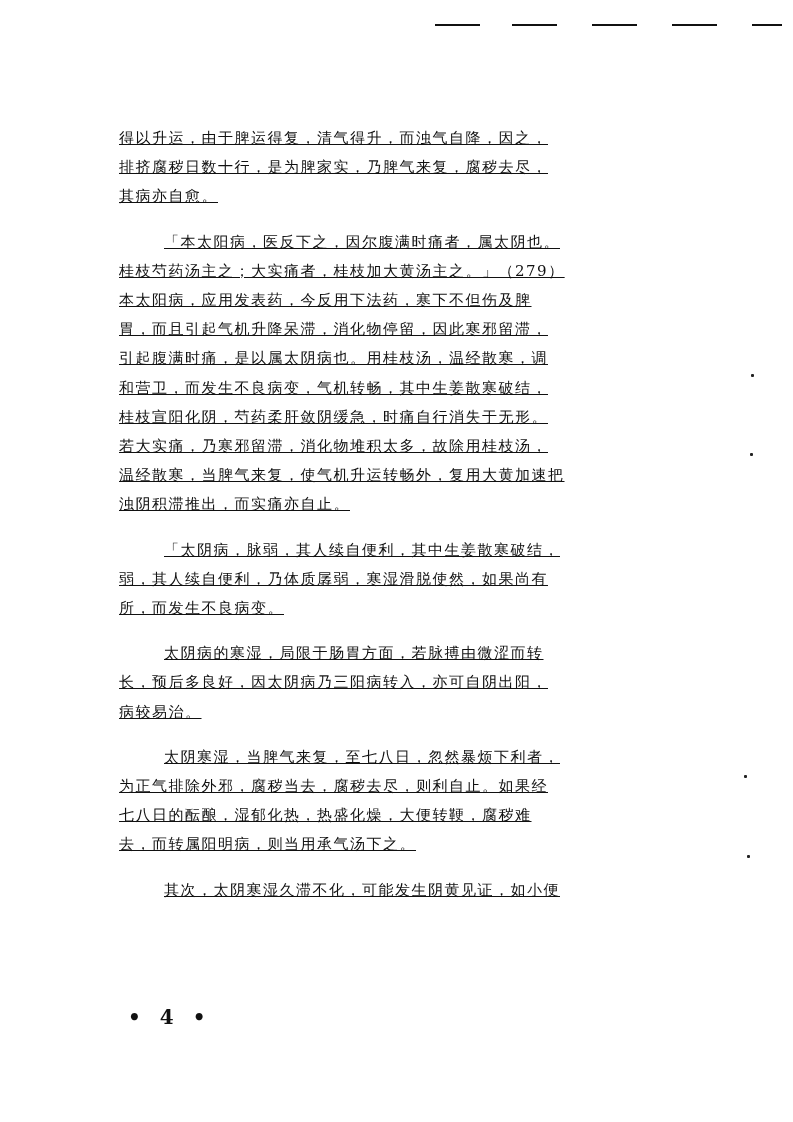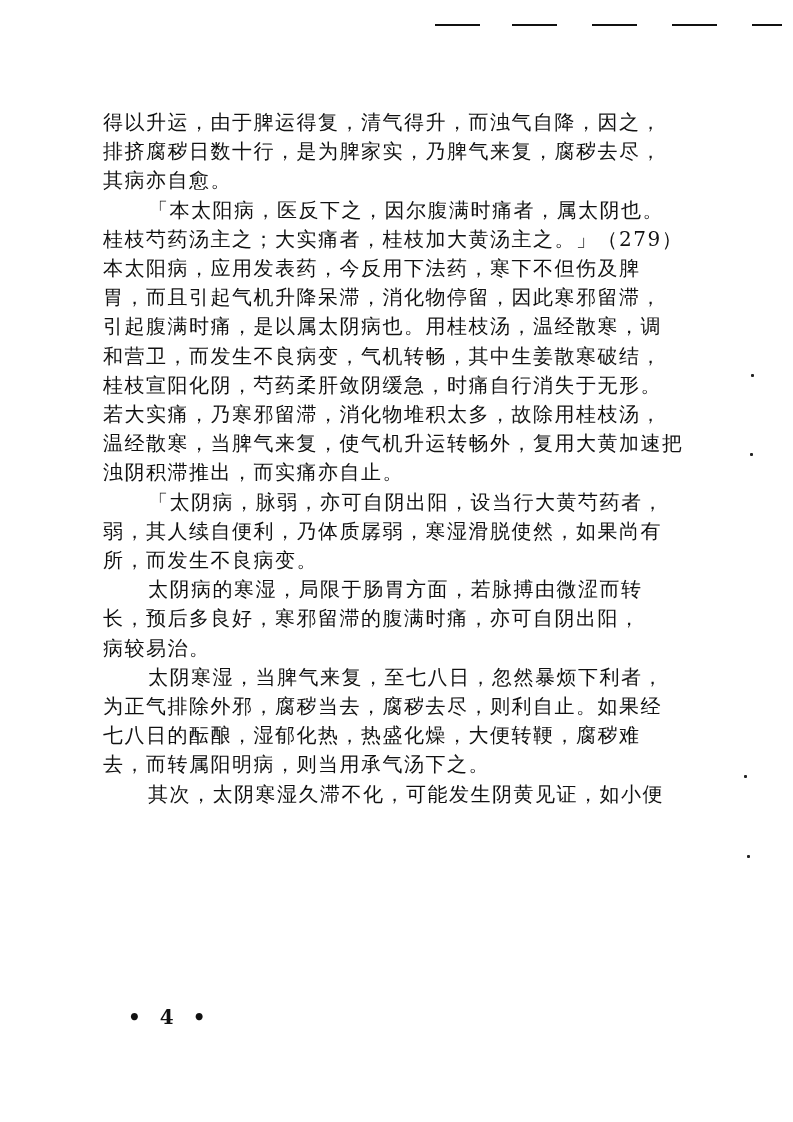--- a/index.html
+++ b/index.html
@@ -5,22 +5,22 @@
     html, body { margin: 0; padding: 0; background: #ffffff; }
     body {
       width: 793px; height: 1122px; position: relative; overflow: hidden;
       font-family: "DejaVu Serif", "Liberation Serif", serif; color: #111111;
     }
     .rule { position: absolute; top: 24px; height: 2px; background: #111; }
     .page-text {
       position: absolute; left: 103px; top: 108px; width: 572px;
     }
     .para {
-      margin: 0; font-size: 20px; line-height: 29.2px;
-      letter-spacing: 1.5px; text-align: justify;
+      margin: 16px; font-size: 15px; line-height: 29.2px;
+      letter-spacing: 1.5px; text-align: justify; text-decoration: underline;
     }
     .line { display: block; white-space: nowrap; }
     .page-num {
       position: absolute; left: 128px; top: 1005px;
       font-size: 20px; font-weight: bold; letter-spacing: 6px;
     }
     .speck { position: absolute; width: 3px; height: 3px; background: #222; border-radius: 1px; }
   </style>
 </head>
 <body>
@@ -45,27 +45,27 @@
     <span class="line">本太阳病，应用发表药，今反用下法药，寒下不但伤及脾</span>
     <span class="line">胃，而且引起气机升降呆滞，消化物停留，因此寒邪留滞，</span>
     <span class="line">引起腹满时痛，是以属太阴病也。用桂枝汤，温经散寒，调</span>
     <span class="line">和营卫，而发生不良病变，气机转畅，其中生姜散寒破结，</span>
     <span class="line">桂枝宣阳化阴，芍药柔肝敛阴缓急，时痛自行消失于无形。</span>
     <span class="line">若大实痛，乃寒邪留滞，消化物堆积太多，故除用桂枝汤，</span>
     <span class="line">温经散寒，当脾气来复，使气机升运转畅外，复用大黄加速把</span>
     <span class="line">浊阴积滞推出，而实痛亦自止。</span>
   </p>
   <p class="para">
-    <span class="line" style="padding-left:45px">「太阴病，脉弱，亦可自阴出阳，设当行大黄芍药者，</span>
+    <span class="line" style="padding-left:45px">「太阴病，脉弱，其人续自便利，其中生姜散寒破结，</span>
     <span class="line">弱，其人续自便利，乃体质孱弱，寒湿滑脱使然，如果尚有</span>
     <span class="line">所，而发生不良病变。</span>
   </p>
   <p class="para">
     <span class="line" style="padding-left:45px">太阴病的寒湿，局限于肠胃方面，若脉搏由微涩而转</span>
-    <span class="line">长，预后多良好，寒邪留滞的腹满时痛，亦可自阴出阳，</span>
+    <span class="line">长，预后多良好，因太阴病乃三阳病转入，亦可自阴出阳，</span>
     <span class="line">病较易治。</span>
   </p>
   <p class="para">
     <span class="line" style="padding-left:45px">太阴寒湿，当脾气来复，至七八日，忽然暴烦下利者，</span>
     <span class="line">为正气排除外邪，腐秽当去，腐秽去尽，则利自止。如果经</span>
     <span class="line">七八日的酝酿，湿郁化热，热盛化燥，大便转鞕，腐秽难</span>
     <span class="line">去，而转属阳明病，则当用承气汤下之。</span>
   </p>
   <p class="para">
     <span class="line" style="padding-left:45px">其次，太阴寒湿久滞不化，可能发生阴黄见证，如小便</span>

